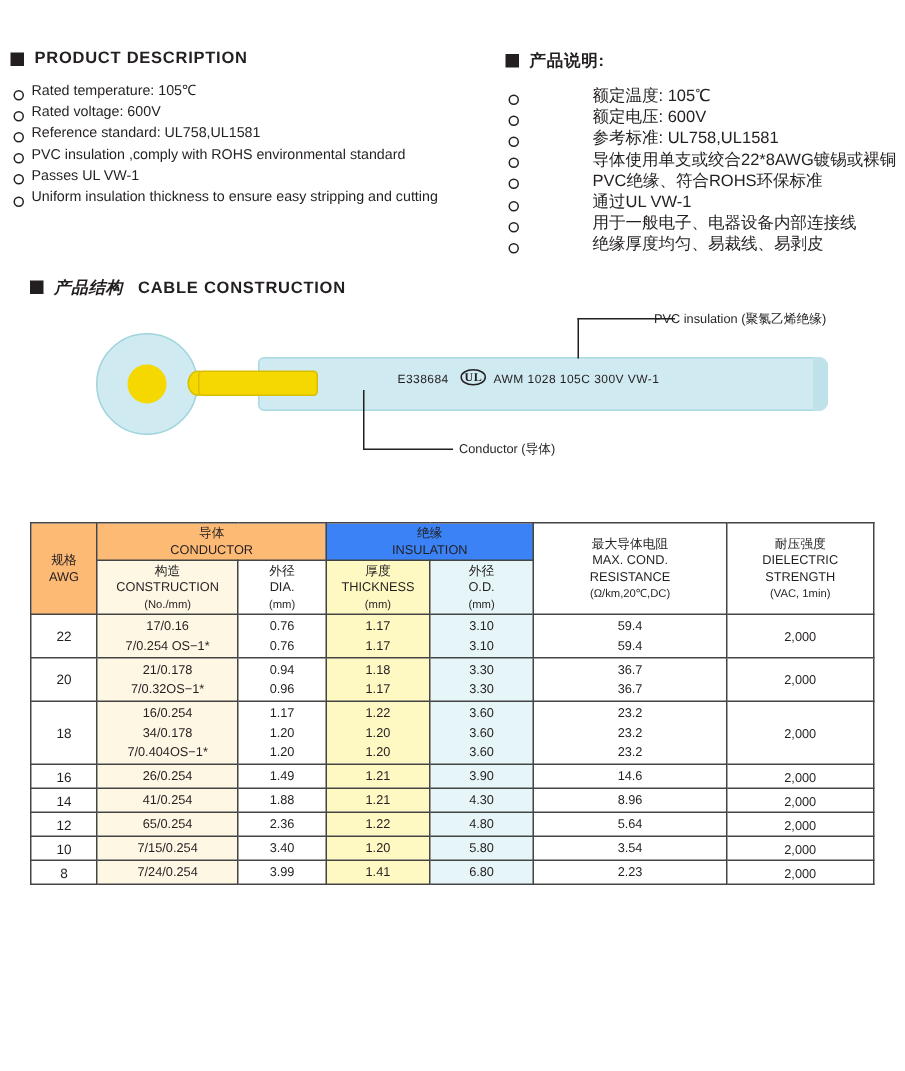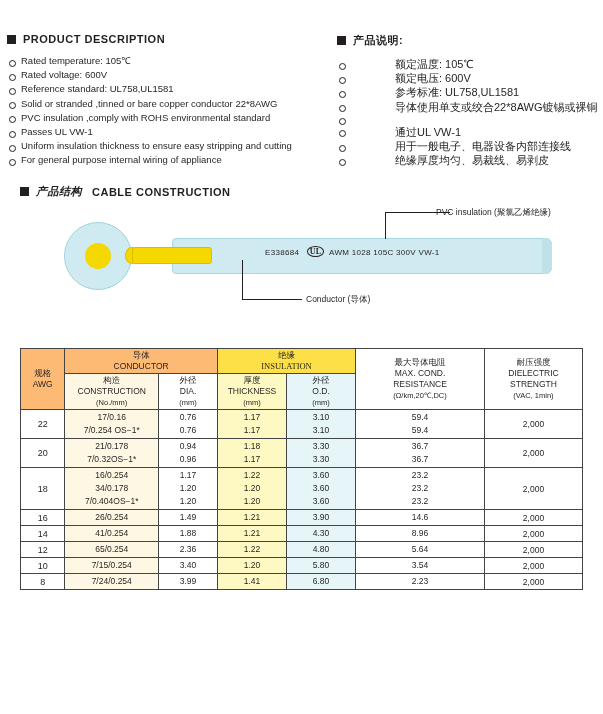--- a/index.html
+++ b/index.html
@@ -204,21 +204,21 @@
     text-align: center;
     vertical-align: middle;
     padding: 1px 2px;
     font-weight: normal;
   }
   table.spec thead th {
     line-height: 11px;
     font-size: 8.5px;
     height: 16px;
   }
-  .hdr-ins { background: #fde047; font-family: Liberation Serif, serif; }
+  .hdr-ins { background: #3b82f6; }
   .hdr-con { background: #fdba74; }
   .c-awg { width: 38px; }
   .c-con { width: 86px; background: #fdf7e4; }
   .c-dia { width: 52px; }
   .c-thk { width: 62px; background: #fef9c3; }
   .c-od  { width: 62px; background: #e6f5f8; }
   .c-res { width: 120px; }
   .c-str { width: 90px; }
   td.awg-cell { font-size: 9px; }
   .rowline { line-height: 13px; }
@@ -243,37 +243,29 @@
         <li>
             <span class="bul"></span>
             <span>Rated voltage: 600V</span>
           </li>
         <li>
             <span class="bul"></span>
             <span>Reference standard: UL758,UL1581</span>
           </li>
         <li>
             <span class="bul"></span>
-            <span>Solid or stranded ,tinned or bare copper conductor 22*8AWG</span>
-          </li>
-        <li>
-            <span class="bul"></span>
             <span>PVC insulation ,comply with ROHS environmental standard</span>
           </li>
         <li>
             <span class="bul"></span>
             <span>Passes UL  VW-1</span>
           </li>
         <li>
             <span class="bul"></span>
             <span>Uniform insulation thickness to ensure easy stripping and cutting</span>
-          </li>
-        <li>
-            <span class="bul"></span>
-            <span>For general purpose internal wiring of appliance</span>
           </li>
       </ul>
     </div>
 
     <div class="col-right">
       <div class="sec-head">
         <span class="sq"></span>
         <span>产品说明:</span>
       </div>
       <ul class="bullets cn">
@@ -288,20 +280,21 @@
         <li>
             <span class="bul"></span>
             <span>参考标准: UL758,UL1581</span>
           </li>
         <li>
             <span class="bul"></span>
             <span>导体使用单支或绞合22*8AWG镀锡或裸铜</span>
           </li>
         <li>
             <span class="bul"></span>
+            <span>PVC绝缘、符合ROHS环保标准</span>
           </li>
         <li>
             <span class="bul"></span>
             <span>通过UL  VW-1</span>
           </li>
         <li>
             <span class="bul"></span>
             <span>用于一般电子、电器设备内部连接线</span>
           </li>
         <li>

